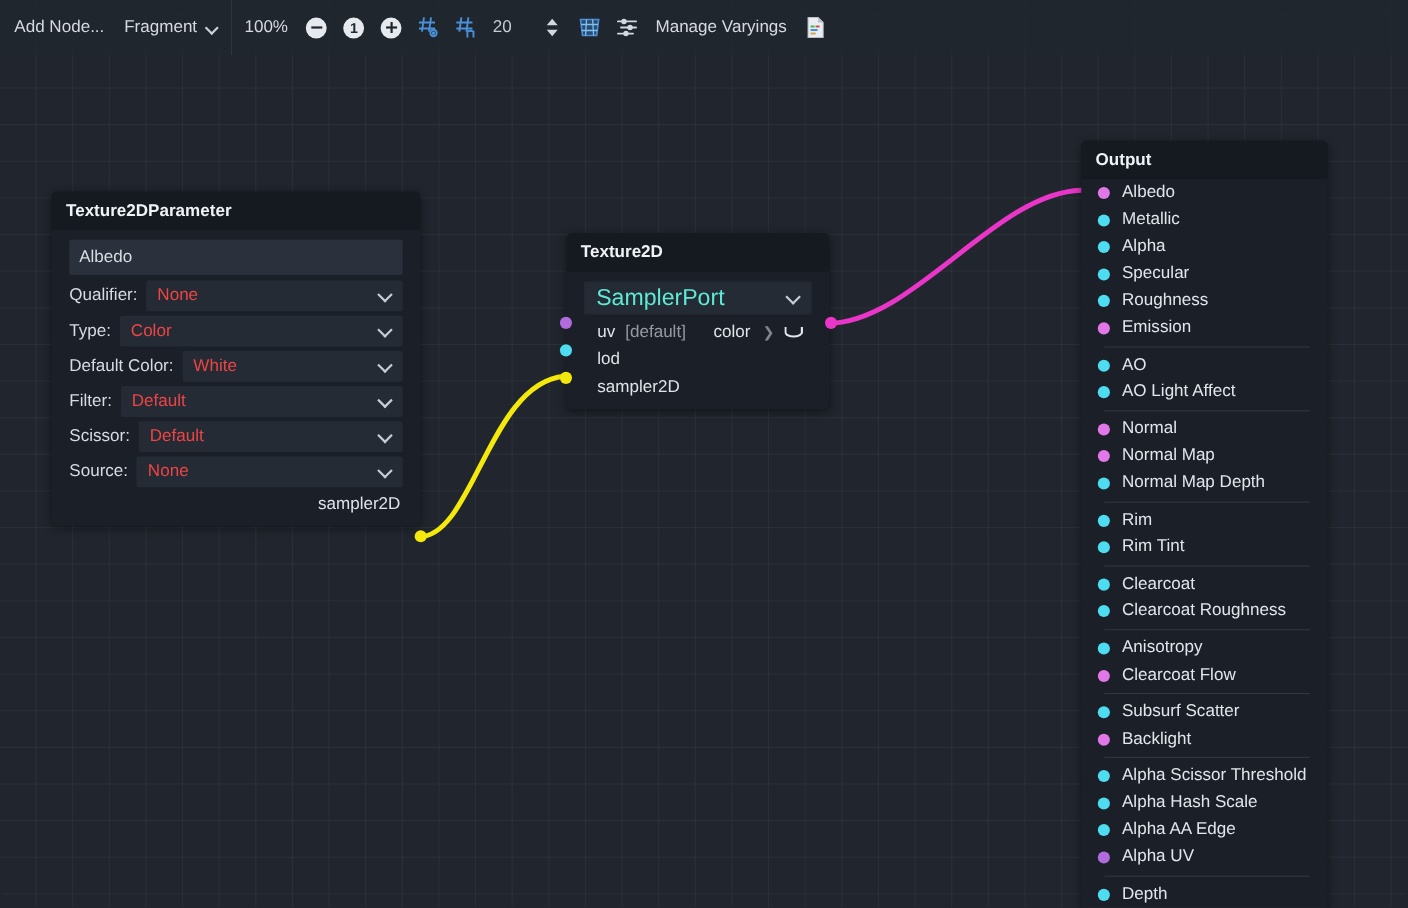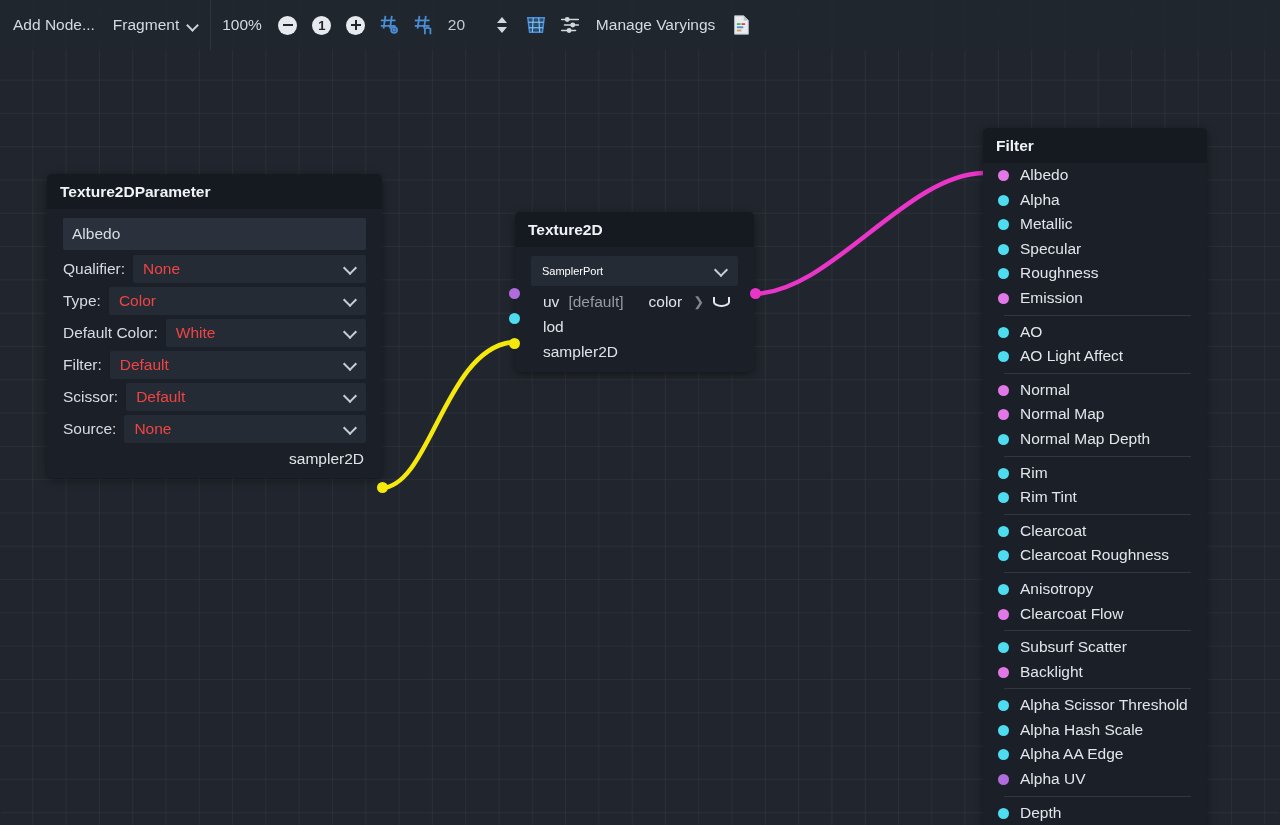--- a/index.html
+++ b/index.html
@@ -210,21 +210,21 @@
   .dd-plain {
     margin: 9px 16px 3px 16px;
     background: #252b35;
     border-radius: 2px;
     height: 30px;
     display: flex;
     align-items: center;
     justify-content: space-between;
     padding: 0 10px 0 11px;
   }
-  .dd-plain .val { color: #ffffff; font-size: 11px; }
+  .dd-plain .val { color: #5eead4; font-size: 21px; }
 
   
   .port {
     position: absolute;
     width: 11px;
     height: 11px;
     border-radius: 50%;
     z-index: 30;
   }
   .port.magenta { background: #e935c8; }
@@ -499,25 +499,25 @@
       </div>
     </div>
 
     <span class="port purple" style="left:-6px; top:76px;"></span>
     <span class="port cyan" style="left:-6px; top:101px;"></span>
     <span class="port yellow" style="left:-6px; top:126px;"></span>
     <span class="port magenta" style="right:-7px; top:76px;"></span>
   </div>
 
   <div class="node" id="output-node" style="left:983px; top:128px;">
-    <div class="node-header">Filter</div>
+    <div class="node-header">Output</div>
     <div class="node-body" id="output-list">
         <div class="out-row"><span class="port pink"></span><span>Albedo</span></div>
+        <div class="out-row"><span class="port cyan"></span><span>Metallic</span></div>
         <div class="out-row"><span class="port cyan"></span><span>Alpha</span></div>
-        <div class="out-row"><span class="port cyan"></span><span>Metallic</span></div>
         <div class="out-row"><span class="port cyan"></span><span>Specular</span></div>
         <div class="out-row"><span class="port cyan"></span><span>Roughness</span></div>
         <div class="out-row"><span class="port pink"></span><span>Emission</span></div>
         <div class="out-sep"></div>
         <div class="out-row"><span class="port cyan"></span><span>AO</span></div>
         <div class="out-row"><span class="port cyan"></span><span>AO Light Affect</span></div>
         <div class="out-sep"></div>
         <div class="out-row"><span class="port pink"></span><span>Normal</span></div>
         <div class="out-row"><span class="port pink"></span><span>Normal Map</span></div>
         <div class="out-row"><span class="port cyan"></span><span>Normal Map Depth</span></div>

